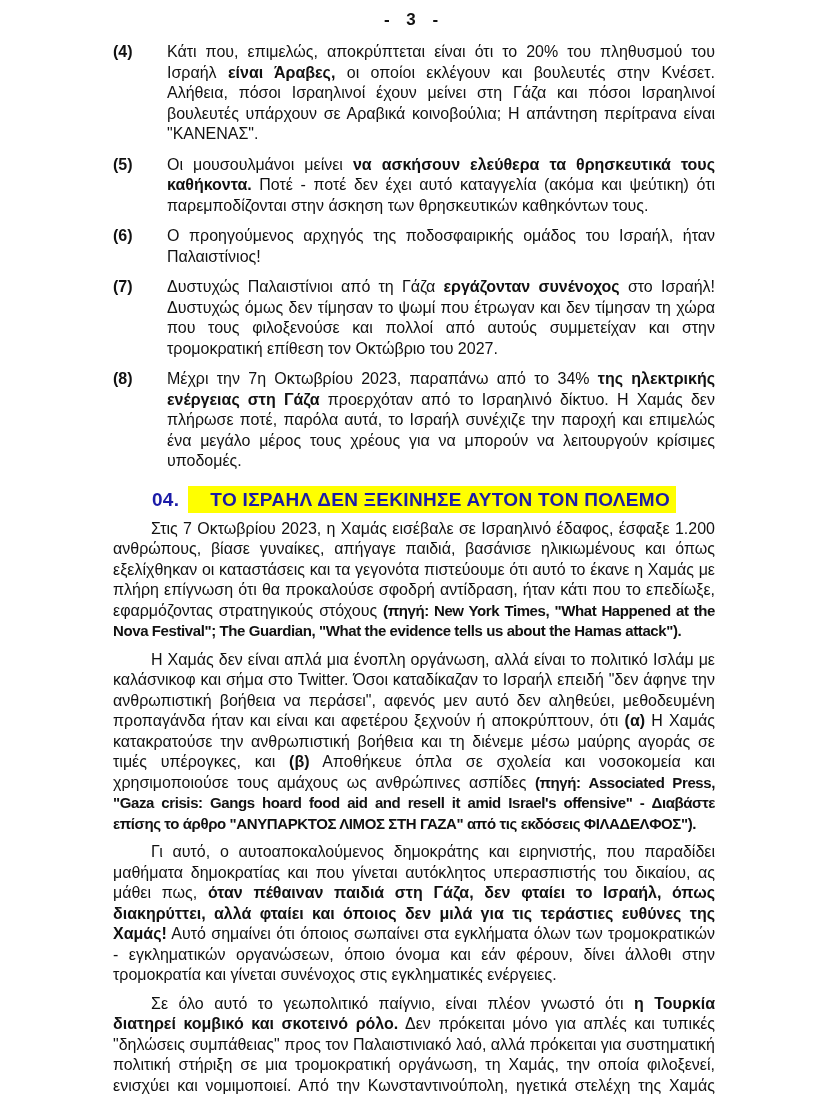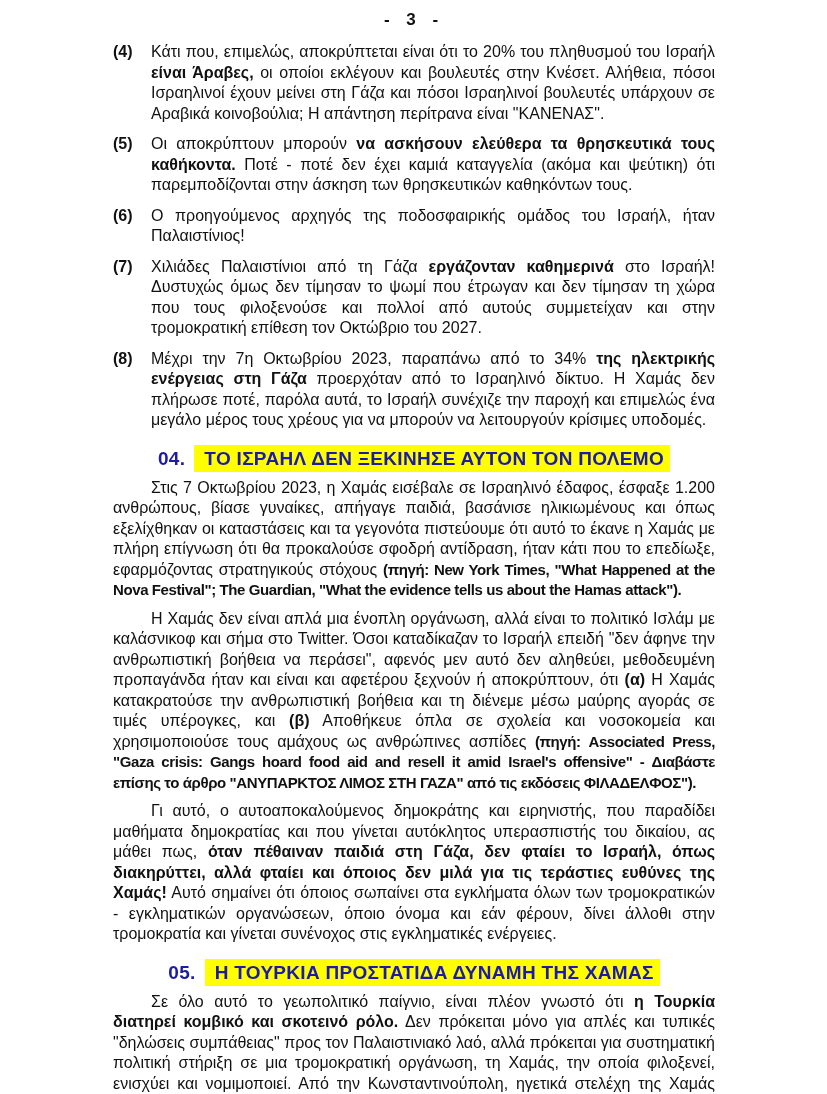--- a/index.html
+++ b/index.html
@@ -34,33 +34,34 @@
     font-size: 16px;
     line-height: 20.5px;
   }
   .item-num {
     flex: 0 0 38px;
     font-weight: bold;
   }
   .item-text {
     flex: 1;
     text-align: justify;
+    margin-left: 16px;
   }
   .section-heading {
     text-align: center;
     font-size: 19px;
     font-weight: bold;
     color: var(--heading-blue);
     margin: 17px 0 7px 0;
     letter-spacing: 0.3px;
   }
   .section-num { margin-right: 9px; }
   .hl {
     background: var(--highlight-yellow);
-    padding: 3px 6px 3px 10px;
+    padding: 3px 6px 3px 22px;
   }
   .para {
     font-size: 16px;
     line-height: 20.5px;
     text-align: justify;
     text-indent: 38px;
     margin-top: 8px;
   }
   .seg-b { font-weight: bold; }
   .seg-src {
@@ -76,45 +77,42 @@
 
   <div class="page-number">- 3 -</div>
 
   <div class="item">
     <span class="item-num">(4)</span>
     <span class="item-text"><span>Κάτι που, επιμελώς, αποκρύπτεται είναι ότι το 20% του πληθυσμού του Ισραήλ </span><span class="seg-b">είναι Άραβες,</span><span> οι οποίοι εκλέγουν και βουλευτές στην Κνέσετ. Αλήθεια, πόσοι Ισραηλινοί έχουν μείνει στη Γάζα και πόσοι Ισραηλινοί βουλευτές υπάρχουν σε Αραβικά κοινοβούλια; Η απάντηση περίτρανα είναι "ΚΑΝΕΝΑΣ".</span></span>
   </div>
 
   <div class="item">
     <span class="item-num">(5)</span>
-    <span class="item-text"><span>Οι αποκρύπτουν μπορούν </span><span class="seg-b">να ασκήσουν ελεύθερα τα θρησκευτικά τους καθήκοντα.</span><span> Ποτέ - ποτέ δεν έχει καμιά καταγγελία (ακόμα και ψεύτικη) ότι παρεμποδίζονται στην άσκηση των θρησκευτικών καθηκόντων τους.</span></span>
+    <span class="item-text"><span>Οι μουσουλμάνοι μείνει </span><span class="seg-b">να ασκήσουν ελεύθερα τα θρησκευτικά τους καθήκοντα.</span><span> Ποτέ - ποτέ δεν έχει αυτό καταγγελία (ακόμα και ψεύτικη) ότι παρεμποδίζονται στην άσκηση των θρησκευτικών καθηκόντων τους.</span></span>
   </div>
 
   <div class="item">
     <span class="item-num">(6)</span>
     <span class="item-text"><span>Ο προηγούμενος αρχηγός της ποδοσφαιρικής ομάδος του Ισραήλ, ήταν Παλαιστίνιος!</span></span>
   </div>
 
   <div class="item">
     <span class="item-num">(7)</span>
-    <span class="item-text"><span>Χιλιάδες Παλαιστίνιοι από τη Γάζα </span><span class="seg-b">εργάζονταν καθημερινά</span><span> στο Ισραήλ! Δυστυχώς όμως δεν τίμησαν το ψωμί που έτρωγαν και δεν τίμησαν τη χώρα που τους φιλοξενούσε και πολλοί από αυτούς συμμετείχαν και στην τρομοκρατική επίθεση τον Οκτώβριο του 2027.</span></span>
+    <span class="item-text"><span>Δυστυχώς Παλαιστίνιοι από τη Γάζα </span><span class="seg-b">εργάζονταν συνένοχος</span><span> στο Ισραήλ! Δυστυχώς όμως δεν τίμησαν το ψωμί που έτρωγαν και δεν τίμησαν τη χώρα που τους φιλοξενούσε και πολλοί από αυτούς συμμετείχαν και στην τρομοκρατική επίθεση τον Οκτώβριο του 2027.</span></span>
   </div>
 
   <div class="item">
     <span class="item-num">(8)</span>
     <span class="item-text"><span>Μέχρι την 7η Οκτωβρίου 2023, παραπάνω από το 34% </span><span class="seg-b">της ηλεκτρικής ενέργειας στη Γάζα</span><span> προερχόταν από το Ισραηλινό δίκτυο. Η Χαμάς δεν πλήρωσε ποτέ, παρόλα αυτά, το Ισραήλ συνέχιζε την παροχή και επιμελώς ένα μεγάλο μέρος τους χρέους για να μπορούν να λειτουργούν κρίσιμες υποδομές.</span></span>
   </div>
 
   <h2 class="section-heading">
     <span class="section-num">04.</span><span class="hl">ΤΟ ΙΣΡΑΗΛ ΔΕΝ ΞΕΚΙΝΗΣΕ ΑΥΤΟΝ ΤΟΝ ΠΟΛΕΜΟ</span>
   </h2>
 
   <p class="para"><span>Στις 7 Οκτωβρίου 2023, η Χαμάς εισέβαλε σε Ισραηλινό έδαφος, έσφαξε 1.200 ανθρώπους, βίασε γυναίκες, απήγαγε παιδιά, βασάνισε ηλικιωμένους και όπως εξελίχθηκαν οι καταστάσεις και τα γεγονότα πιστεύουμε ότι αυτό το έκανε η Χαμάς με πλήρη επίγνωση ότι θα προκαλούσε σφοδρή αντίδραση, ήταν κάτι που το επεδίωξε, εφαρμόζοντας στρατηγικούς στόχους </span><span class="seg-src">(πηγή: New York Times, "What Happened at the Nova Festival"; The Guardian, "What the evidence tells us about the Hamas attack").</span></p>
   <p class="para"><span>Η Χαμάς δεν είναι απλά μια ένοπλη οργάνωση, αλλά είναι το πολιτικό Ισλάμ με καλάσνικοφ και σήμα στο Twitter. Όσοι καταδίκαζαν το Ισραήλ επειδή "δεν άφηνε την ανθρωπιστική βοήθεια να περάσει", αφενός μεν αυτό δεν αληθεύει, μεθοδευμένη προπαγάνδα ήταν και είναι και αφετέρου ξεχνούν ή αποκρύπτουν, ότι </span><span class="seg-b">(α)</span><span> Η Χαμάς κατακρατούσε την ανθρωπιστική βοήθεια και τη διένεμε μέσω μαύρης αγοράς σε τιμές υπέρογκες, και </span><span class="seg-b">(β)</span><span> Αποθήκευε όπλα σε σχολεία και νοσοκομεία και χρησιμοποιούσε τους αμάχους ως ανθρώπινες ασπίδες </span><span class="seg-src">(πηγή: Associated Press, "Gaza crisis: Gangs hoard food aid and resell it amid Israel's offensive" - Διαβάστε επίσης το άρθρο "ΑΝΥΠΑΡΚΤΟΣ ΛΙΜΟΣ ΣΤΗ ΓΑΖΑ" από τις εκδόσεις ΦΙΛΑΔΕΛΦΟΣ").</span></p>
   <p class="para"><span>Γι αυτό, ο αυτοαποκαλούμενος δημοκράτης και ειρηνιστής, που παραδίδει μαθήματα δημοκρατίας και που γίνεται αυτόκλητος υπερασπιστής του δικαίου, ας μάθει πως, </span><span class="seg-b">όταν πέθαιναν παιδιά στη Γάζα, δεν φταίει το Ισραήλ, όπως διακηρύττει, αλλά φταίει και όποιος δεν μιλά για τις τεράστιες ευθύνες της Χαμάς!</span><span> Αυτό σημαίνει ότι όποιος σωπαίνει στα εγκλήματα όλων των τρομοκρατικών - εγκληματικών οργανώσεων, όποιο όνομα και εάν φέρουν, δίνει άλλοθι στην τρομοκρατία και γίνεται συνένοχος στις εγκληματικές ενέργειες.</span></p>
 
-  <h2 class="section-heading">
-    <span class="section-num">05.</span><span class="hl">Η ΤΟΥΡΚΙΑ ΠΡΟΣΤΑΤΙΔΑ ΔΥΝΑΜΗ ΤΗΣ ΧΑΜΑΣ</span>
-  </h2>
 
   <p class="para"><span>Σε όλο αυτό το γεωπολιτικό παίγνιο, είναι πλέον γνωστό ότι </span><span class="seg-b">η Τουρκία διατηρεί κομβικό και σκοτεινό ρόλο.</span><span> Δεν πρόκειται μόνο για απλές και τυπικές "δηλώσεις συμπάθειας" προς τον Παλαιστινιακό λαό, αλλά πρόκειται για συστηματική πολιτική στήριξη σε μια τρομοκρατική οργάνωση, τη Χαμάς, την οποία φιλοξενεί, ενισχύει και νομιμοποιεί. Από την Κωνσταντινούπολη, ηγετικά στελέχη της Χαμάς συντονίζουν επιχειρήσεις, συναντούν εκπροσώπους ξένων χωρών και μεταφέρουν κεφάλαια. Σύμφωνα με διεθνή ρεπορτάζ, η Τουρκία λειτουργεί ως ο οικονομικός κόμβος χρηματοδότησης της Χαμάς, με πλοκάμια σε real estate, εμπορικές εταιρείες</span></p>
 
 </div>
 
 </body></html>

